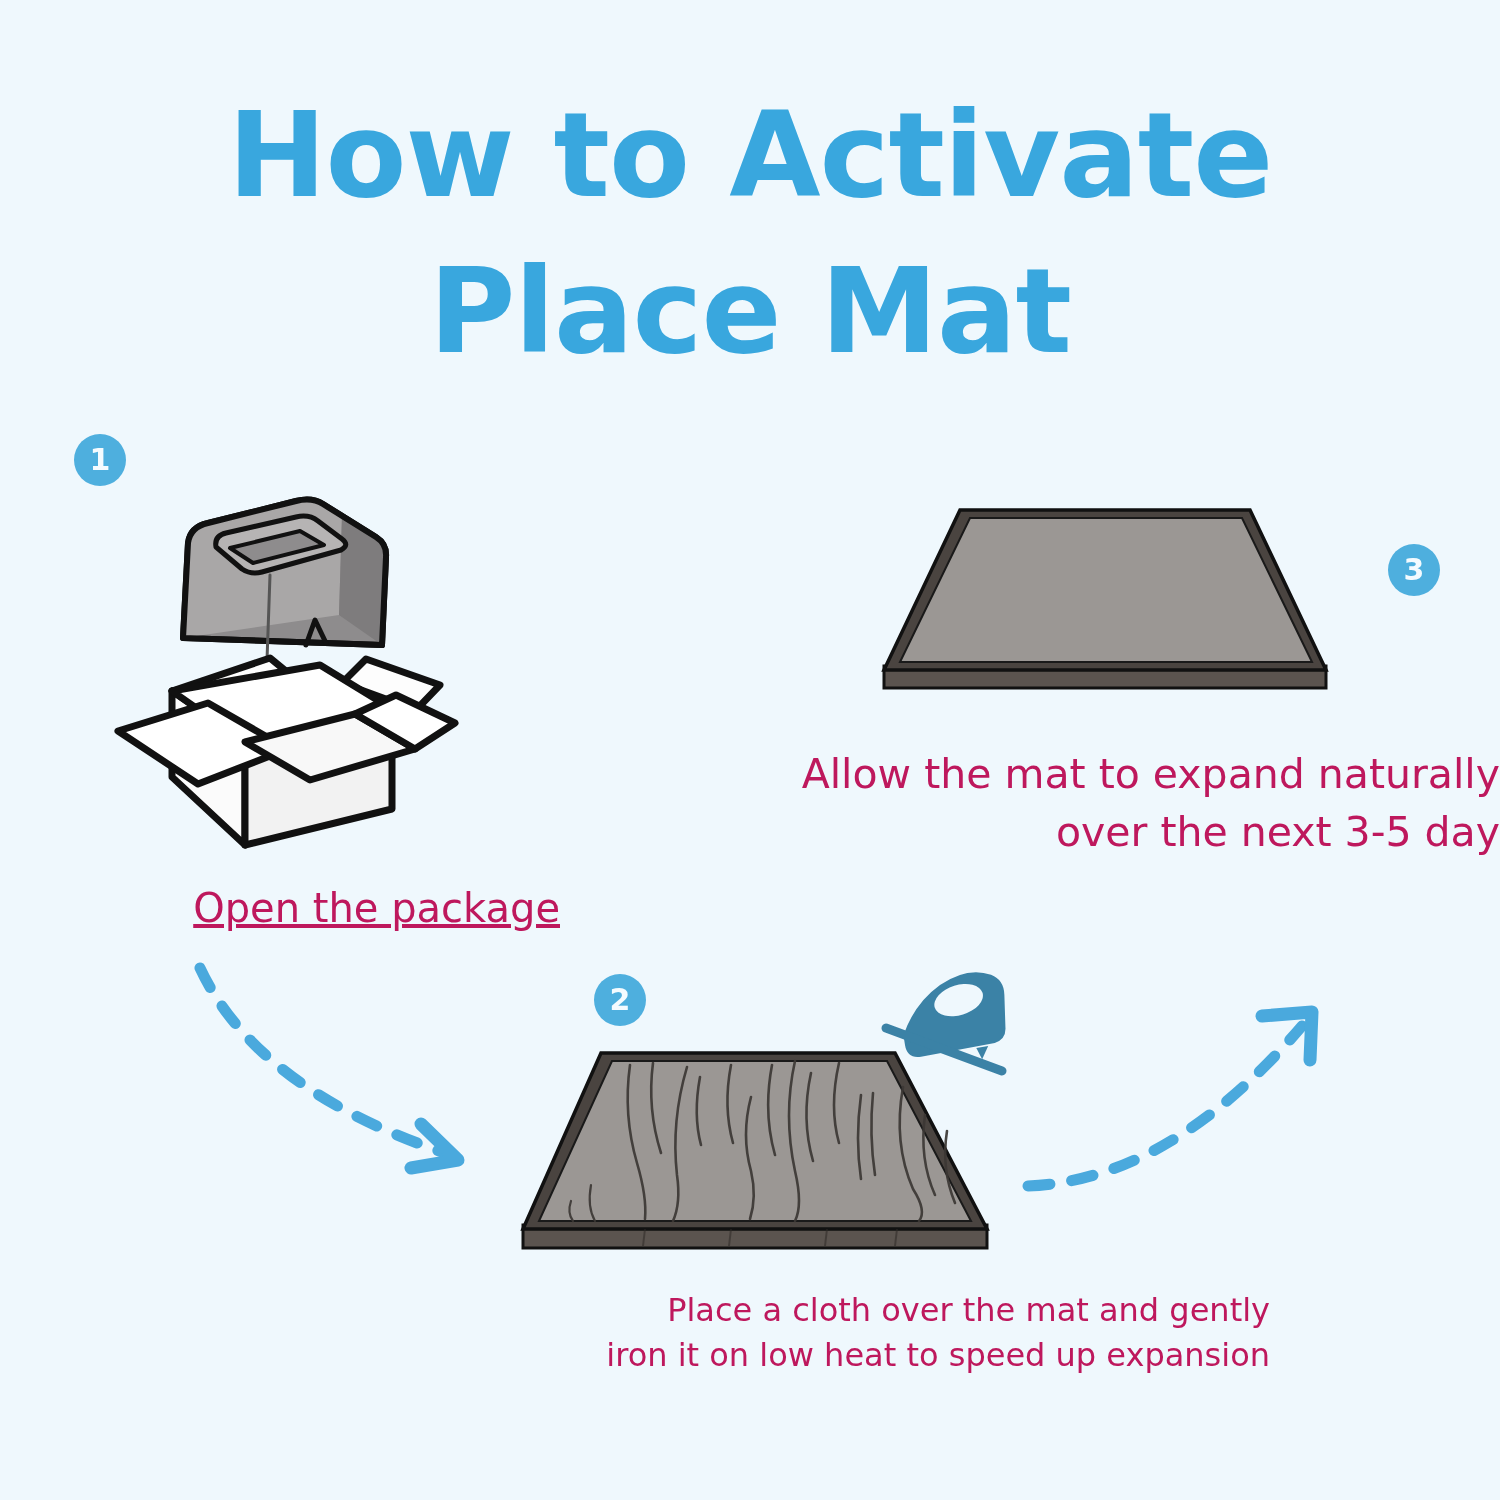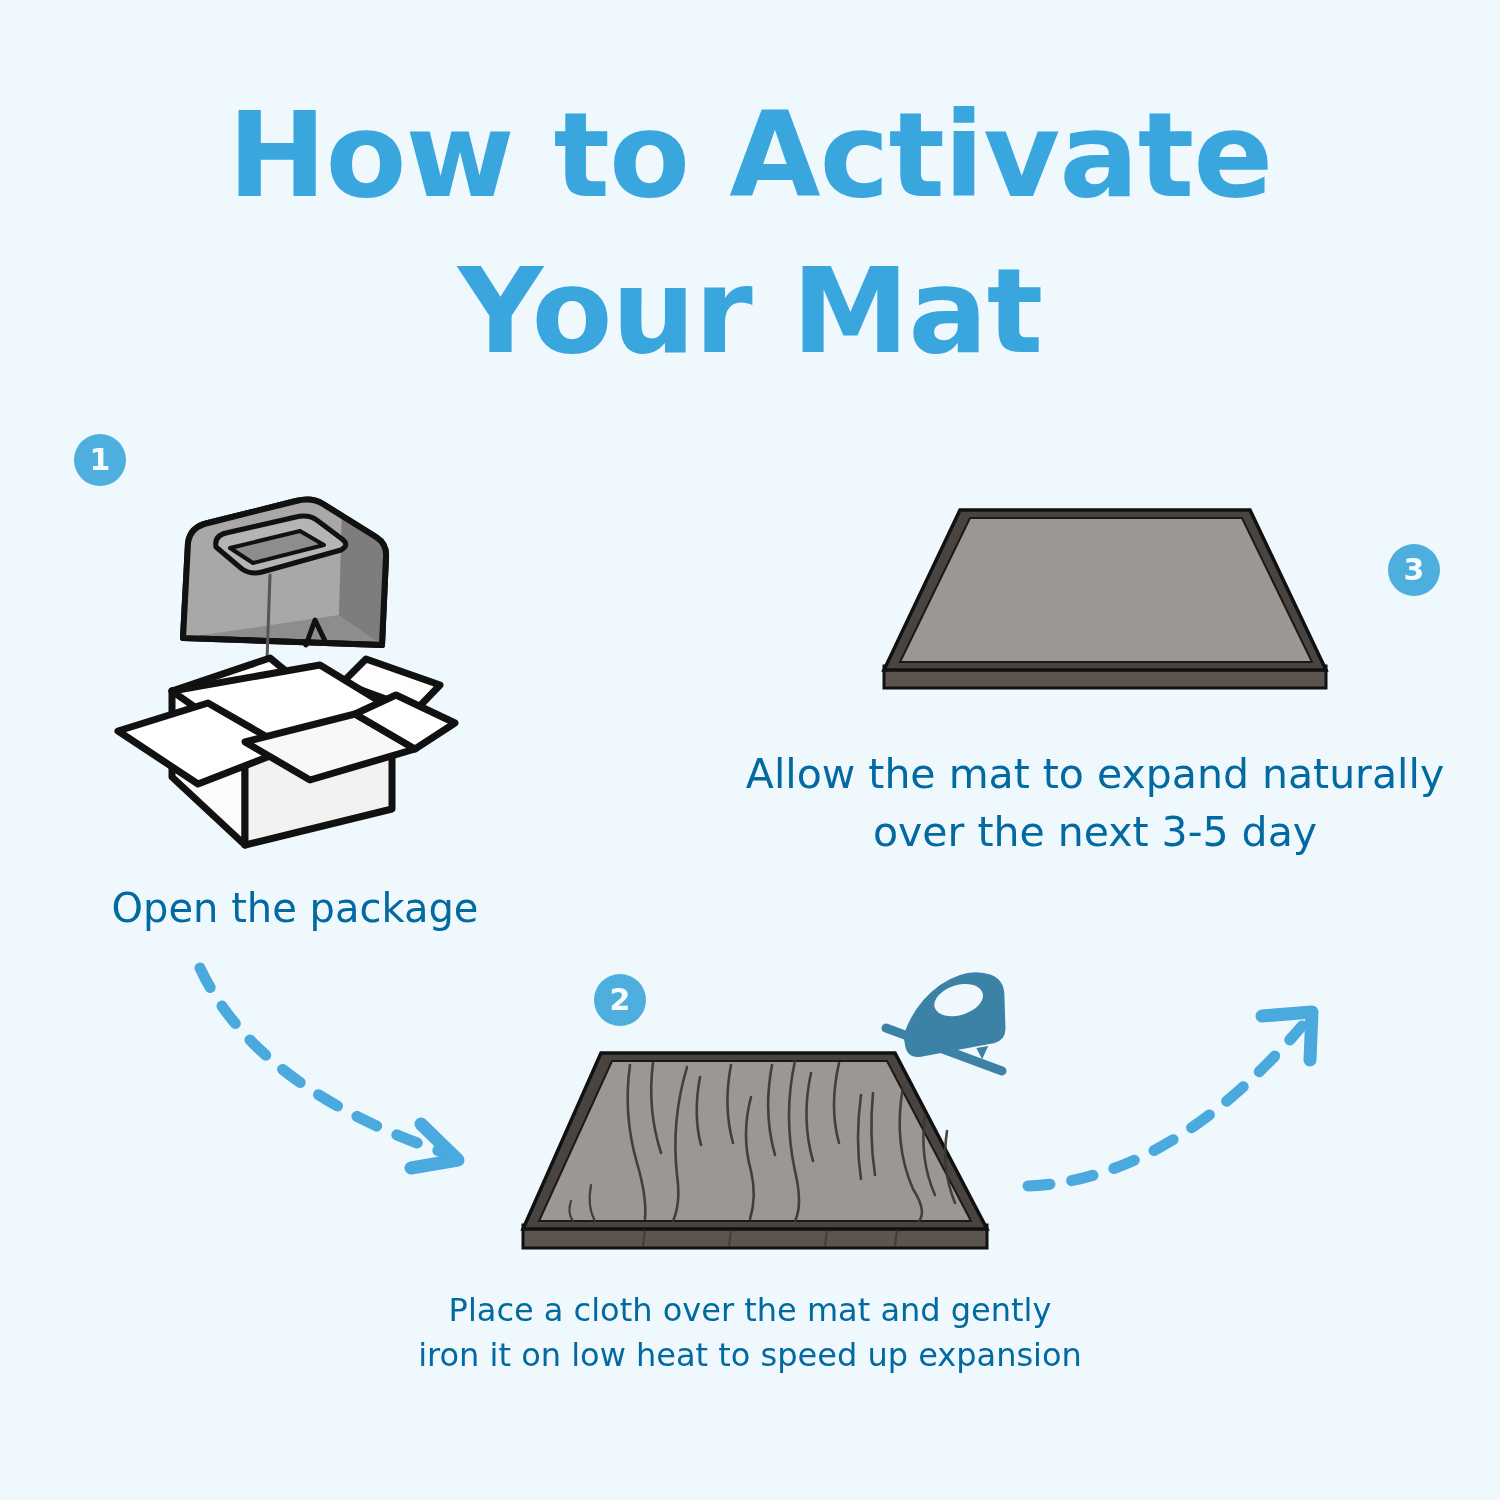--- a/index.html
+++ b/index.html
@@ -51,29 +51,29 @@
     line-height: 52px;
     text-align: center;
   }
   #badge1 { left: 74px;   top: 434px; }
   #badge2 { left: 594px;  top: 974px; }
   #badge3 { left: 1388px; top: 544px; }
 
   
   .caption {
     position: absolute;
-    color: #0369a1;
+    color: #be185d;
     font-family: "DejaVu Sans", sans-serif;
     font-weight: normal;
     font-size: 40px;
     line-height: 1.42;
-    text-align: center;
+    text-align: right;
     white-space: pre-line;
   }
-  #caption1 { left: 30px;  top: 880px;  width: 530px; }
+  #caption1 { left: 30px;  top: 880px;  width: 530px; text-decoration: underline; }
   #caption3 { left: 690px; top: 745px;  width: 810px; font-size: 41px; }
   #caption2 { left: 230px; top: 1288px; width: 1040px; font-size: 32px; }
 
   
   .illus { position: absolute; }
   #box-illus  { left: 110px; top: 495px;  width: 380px; height: 370px; }
   #mat3-illus { left: 860px; top: 480px;  width: 500px; height: 230px; }
   #mat2-illus { left: 495px; top: 1035px; width: 530px; height: 240px; }
   #iron-illus { left: 880px; top: 965px;  width: 150px; height: 115px; }
   #arrow-left  { left: 170px;  top: 960px; width: 340px; height: 240px; }
@@ -81,21 +81,21 @@
 
   svg { display: block; overflow: visible; }
 </style>
 </head>
 <body>
 
 <div id="stage">
 
   <div class="title">
     <span class="l1">How to Activate</span>
-    <span class="l2">Your Mat</span>
+    <span class="l2">Place Mat</span>
   </div>
 
   <div class="badge" id="badge1">1</div>
   <div class="badge" id="badge2">2</div>
   <div class="badge" id="badge3">3</div>
 
   <div class="illus" id="box-illus">
     <svg width="380" height="370" viewBox="0 0 380 370">
       <g fill="none" stroke="#111" stroke-width="7" stroke-linejoin="round" stroke-linecap="round">
 

